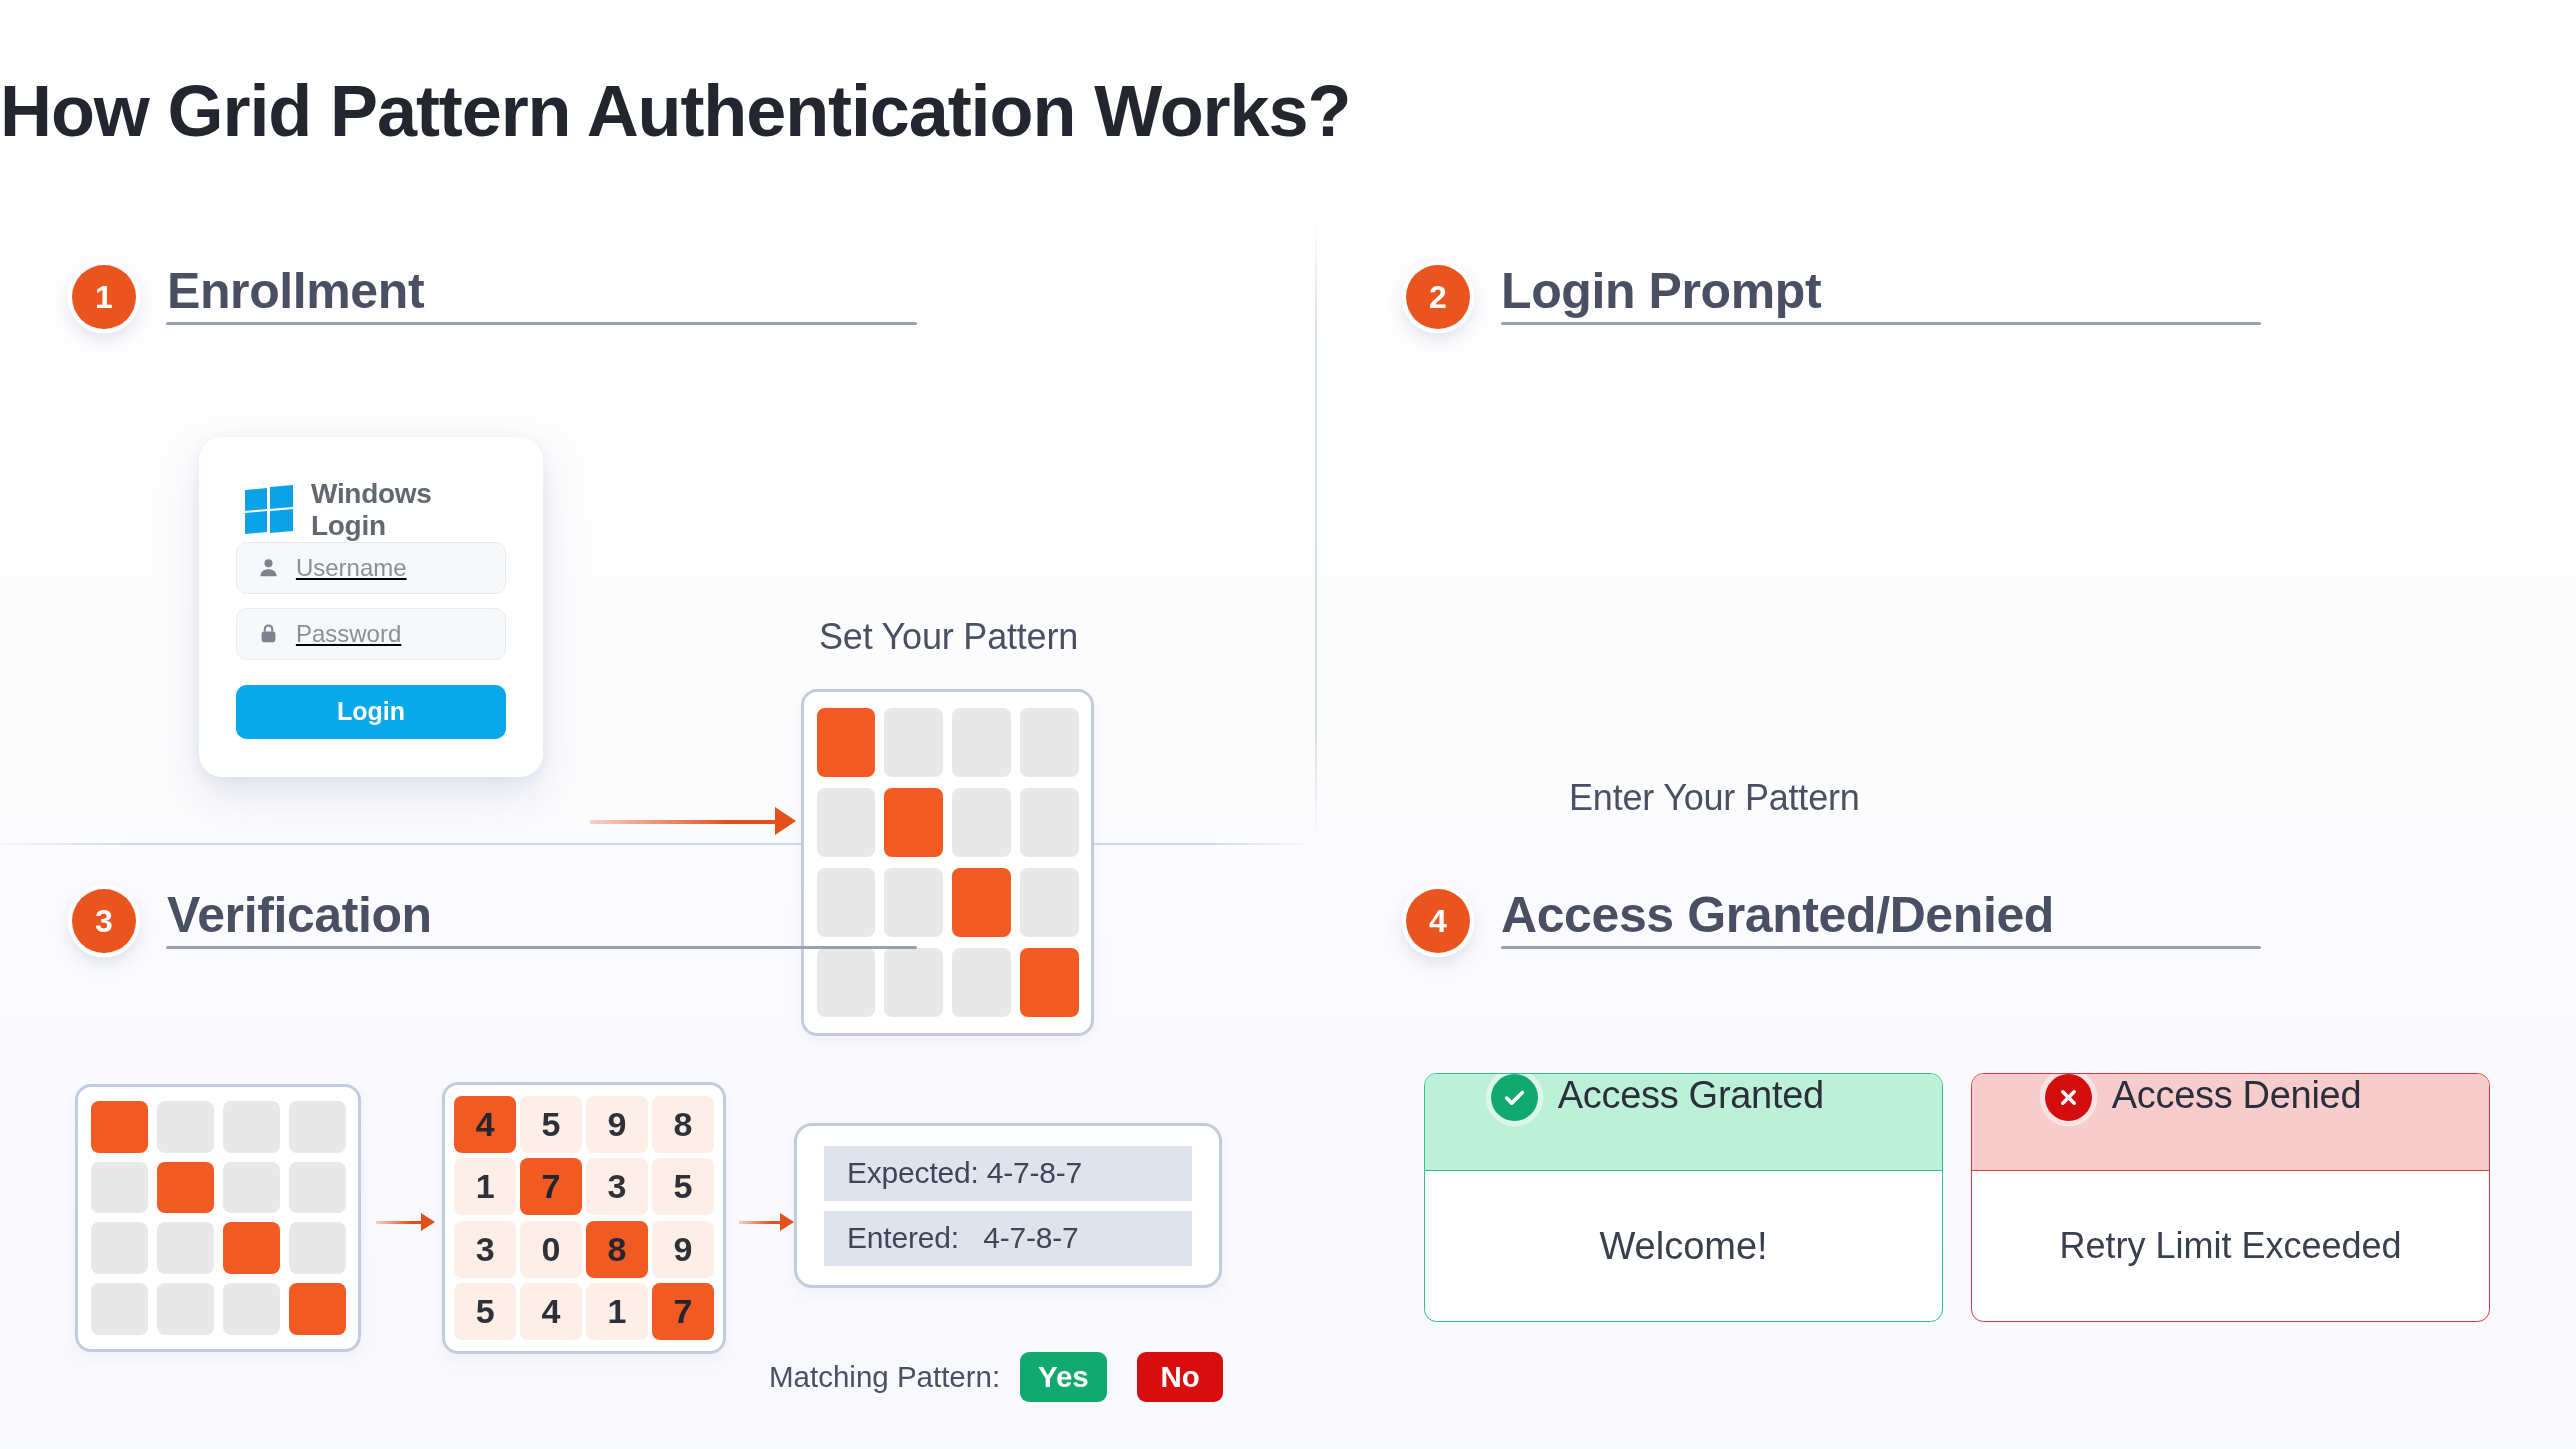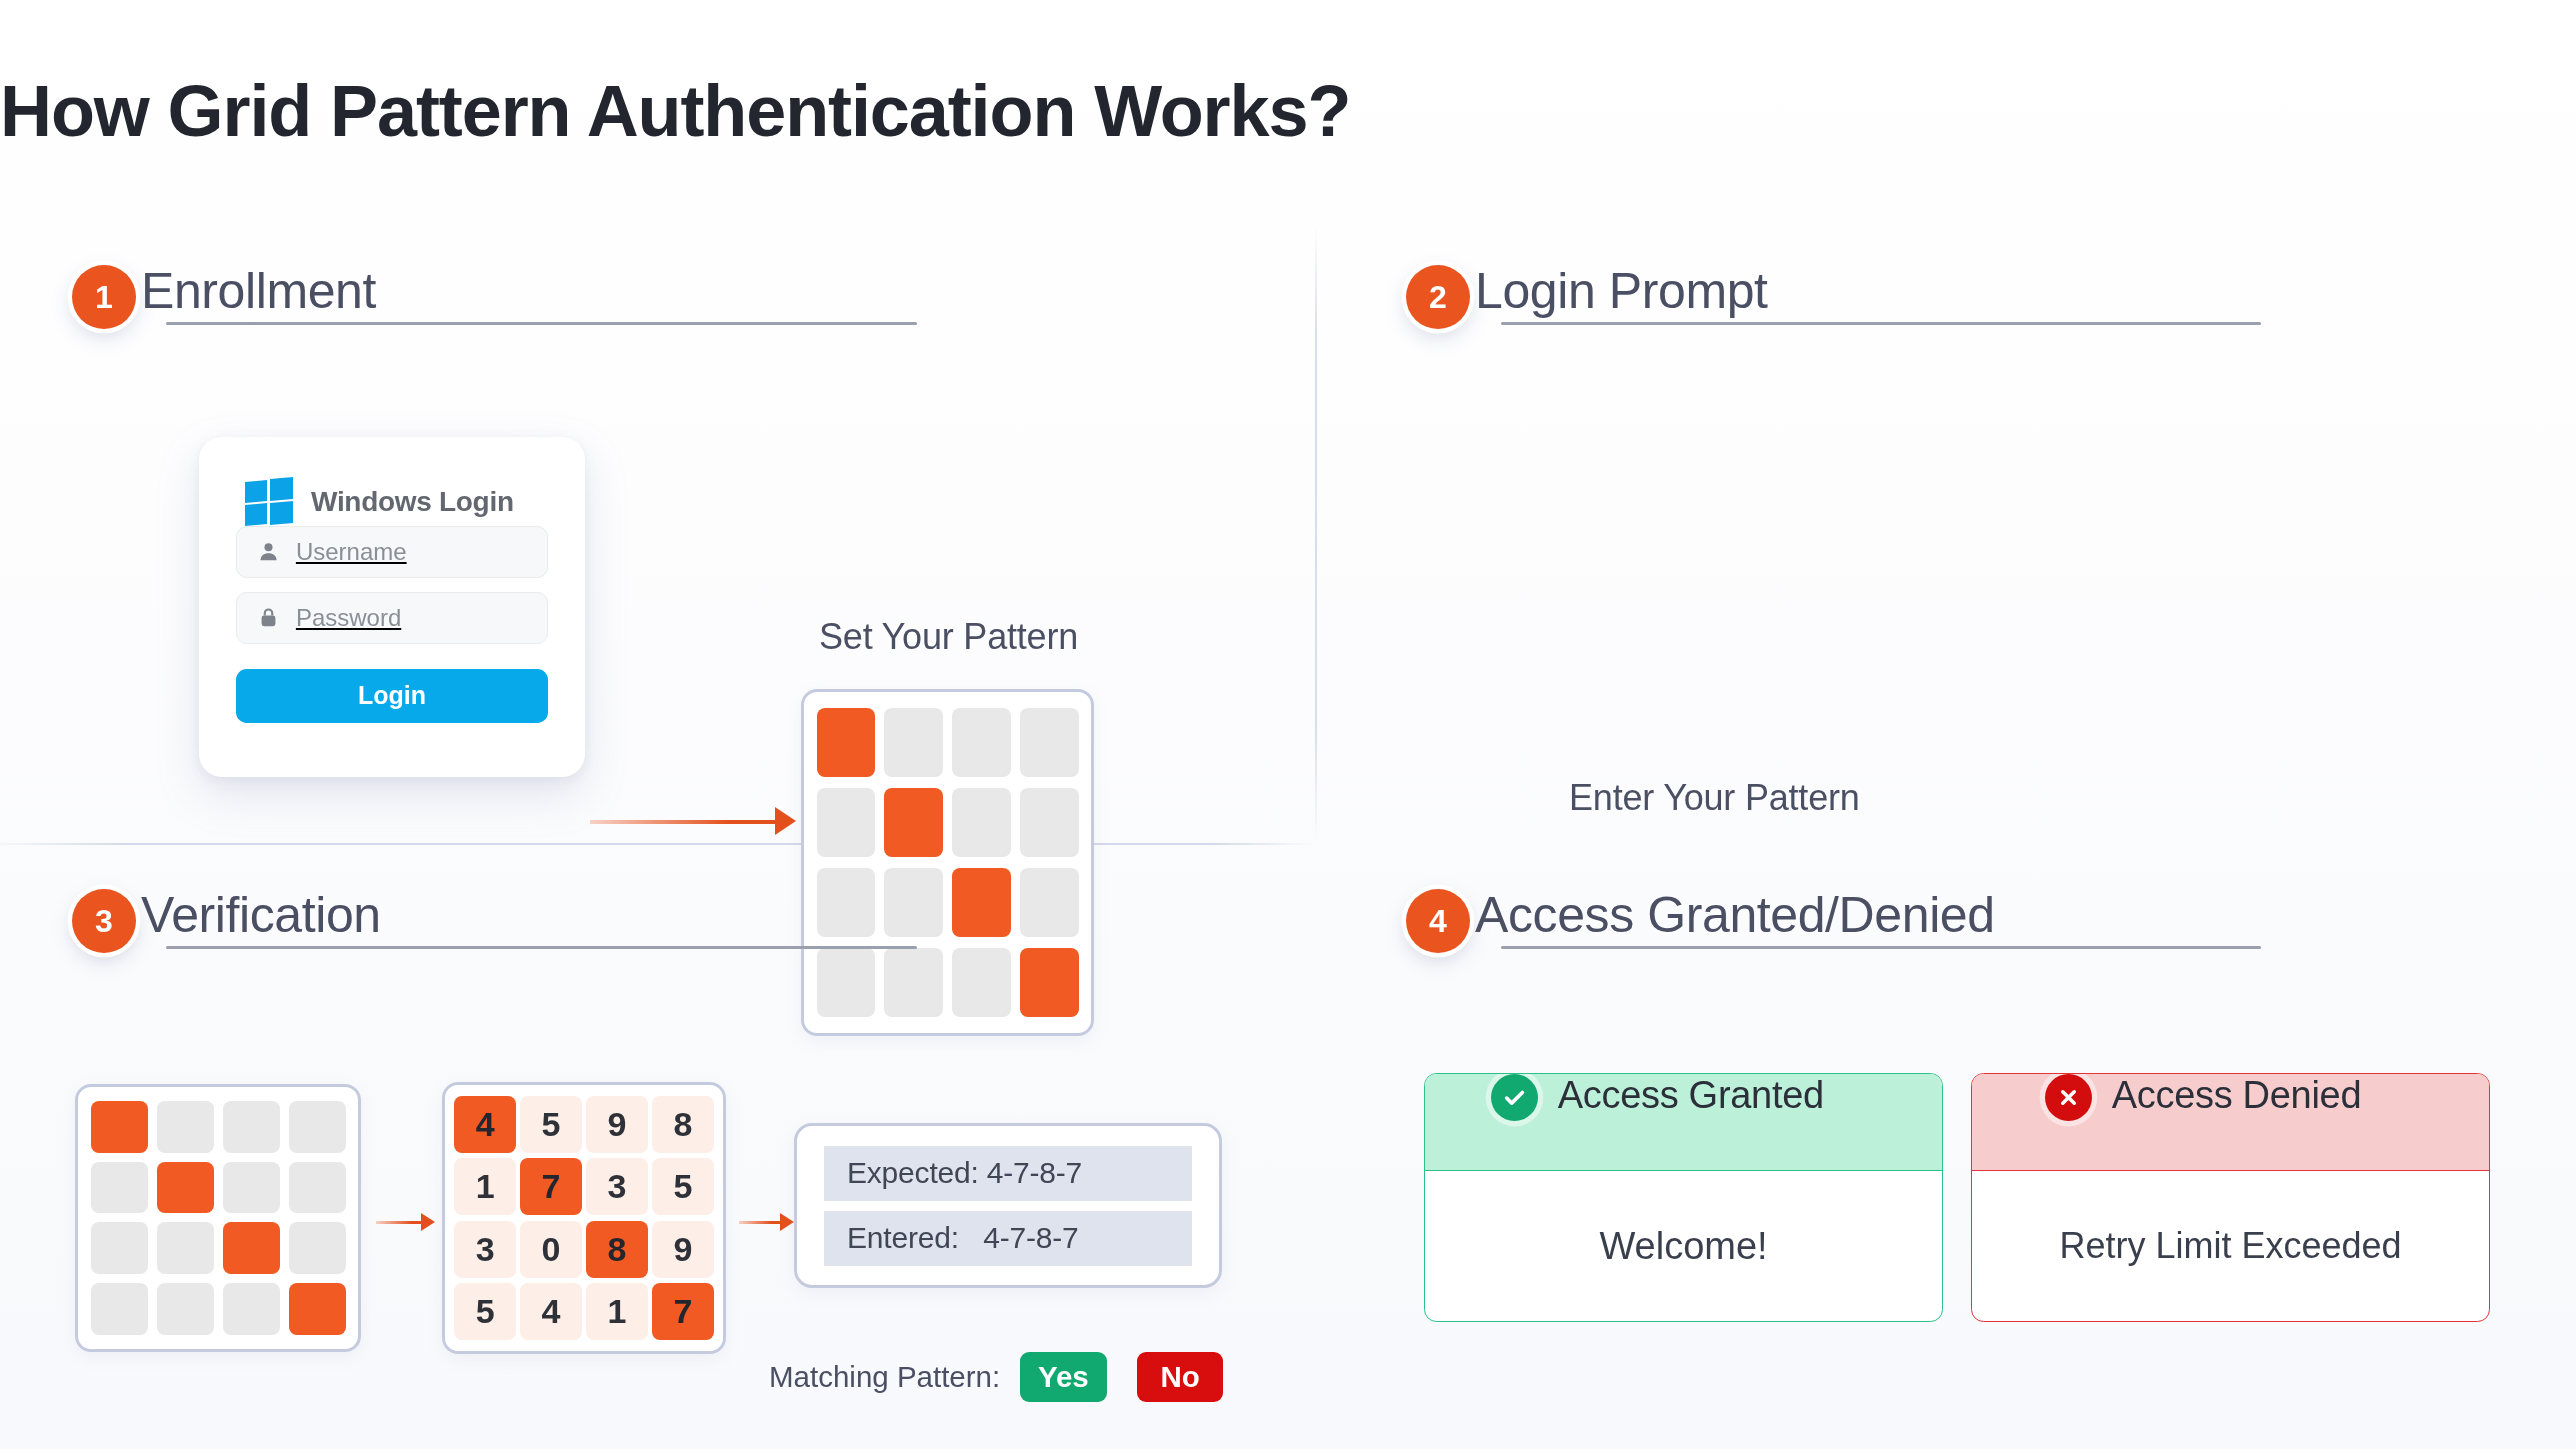--- a/index.html
+++ b/index.html
@@ -58,43 +58,43 @@
     width: 64px; height: 64px; border-radius: 50%;
     background: #ea541f;
     color: #ffffff;
     font-size: 32px; font-weight: 700;
     display: flex; align-items: center; justify-content: center;
     box-shadow: 0 0 0 4.5px #ffffff, 0 7.2px 19.7px rgba(120,130,170,.30);
     flex: 0 0 auto;
     z-index: 2;
   }
   .panel-head-title {
-    margin-left: 5px;
-    font-size: 50px; font-weight: 400;
+    margin-left: 31px;
+    font-size: 50px; font-weight: 700;
     color: #4b4f63;
     letter-spacing: -0.4px;
     padding-bottom: 12.5px;
     white-space: nowrap;
   }
   .head-rule {
     position: absolute;
     height: 2.7px;
     background: #9aa0ae;
     border-radius: 1.8px;
   }
   #panel-1 .head-rule { left: 166px; top: 100px; width: 751px; }
   #panel-2 .head-rule { left: 184px; top: 100px; width: 760px; }
   #panel-3 .head-rule { left: 166px; top: 100px; width: 751px; }
   #panel-4 .head-rule { left: 184px; top: 100px; width: 760px; }
 
   
   .win-card {
     position: absolute;
     left: 199px; top: 215px;
-    width: 386px; height: 340px;
+    width: 344px; height: 340px;
     background: #ffffff;
     border-radius: 23px;
     box-shadow: 0 18px 43px rgba(140,150,185,.22), 0 3.6px 10.7px rgba(140,150,185,.12);
     padding: 30px 30px;
   }
   .win-head { display: flex; align-items: center; gap: 18px; margin: 10.7px 0 0 16px; }
   .win-logo { width: 48px; height: 48px; position: relative; flex: 0 0 auto; }
   .win-logo i {
     position: absolute; background: #0ca2e8; display: block;
   }

